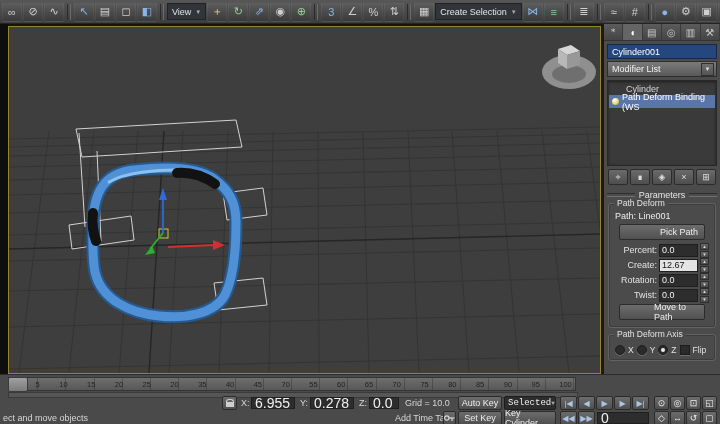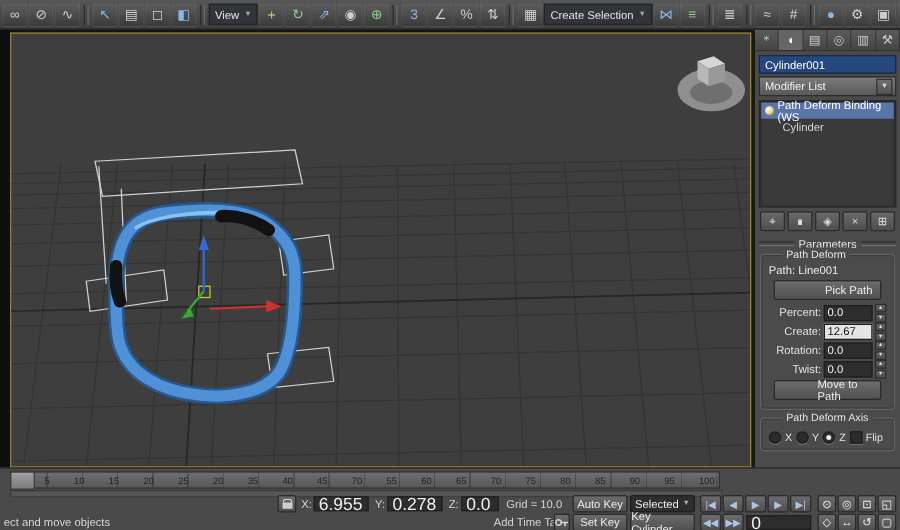--- a/index.html
+++ b/index.html
@@ -27,21 +27,21 @@
   .stack{margin:0 3px;height:82px;background:#3a3a3a;border:1px solid #282828;box-shadow:inset 0 1px 3px rgba(0,0,0,.5);padding:1px;}
   .srow{height:13px;display:flex;align-items:center;gap:3px;padding:0 3px;color:#e8e8e8;}
   .srow.selected{background:#5a76a8;color:#fff;}
   .srow.child{padding-left:17px;color:#d6d6d6;}
   .bulb{width:7px;height:7px;border-radius:50%;background:radial-gradient(circle at 35% 30%,#fff,#e9da6d 55%,#9c8c33);flex:0 0 auto;}
   .sbtns{margin:3px 4px 2px;display:flex;justify-content:space-between;}
   .sb{width:18px;height:14px;background:linear-gradient(#6a6a6a,#4e4e4e);border:1px solid #2c2c2c;border-radius:2px;color:#ddd;font-size:9px;display:flex;align-items:center;justify-content:center;}
   .rhdr{margin:5px 3px 3px;display:flex;align-items:center;gap:4px;color:#e6e6e6;}
   .rhdr .ln{flex:1;height:2px;border-top:1px solid #2f2f2f;border-bottom:1px solid #707070;}
   .grp{margin:2px 4px 6px;border:1px solid #626262;border-radius:3px;position:relative;padding:7px 3px 3px;box-shadow:inset 0 0 0 1px #3c3c3c;}
-  .gtitle{position:absolute;top:-6px;left:5px;background:#4b4b4b;padding:0 3px;font-size:8.5px;color:#e4e4e4;margin-left:12px;}
+  .gtitle{position:absolute;top:-6px;left:5px;background:#4b4b4b;padding:0 3px;font-size:8.5px;color:#e4e4e4;}
   .plabelline{margin:0 0 3px 3px;color:#ececec;}
   .btn{height:14px;background:linear-gradient(#6c6c6c,#515151);border:1px solid #2b2b2b;border-radius:2px;color:#efefef;font-size:9px;display:flex;align-items:center;justify-content:center;padding-left:34px;}
   .btn.wide{margin:0 7px 4px;}
   .prow{display:flex;align-items:center;justify-content:flex-end;gap:2px;margin:0 3px 3px 0;height:12px;}
   .plab{color:#e2e2e2;}
   .pfield{width:33px;height:11px;background:#2d2d2d;border:1px solid #1e1e1e;color:#f2f2f2;display:flex;align-items:center;padding:0 2px;}
   .pfield.lit{background:#e4e4e4;color:#141414;}
   .spin{display:flex;flex-direction:column;width:9px;gap:1px;}
   .spin span{height:5px;font-size:5px;line-height:5px;color:#ddd;background:linear-gradient(#666,#4c4c4c);border:1px solid #2e2e2e;display:flex;align-items:center;justify-content:center;}
   .axisrow{display:flex;align-items:center;gap:3px;padding:3px 1px 2px 3px;font-size:8.5px;}
@@ -51,21 +51,21 @@
   
   .bottom{position:absolute;left:0;top:374px;width:720px;height:50px;background:#4a4a4a;border-top:1px solid #2c2c2c;}
   .ruler{position:absolute;left:8px;top:2px;width:568px;height:14px;background:linear-gradient(#6e6e6e,#585858),;background:linear-gradient(#6e6e6e,#585858);border:1px solid #343434;display:flex;justify-content:space-between;align-items:center;padding:0 3px;box-sizing:border-box;background-image:repeating-linear-gradient(90deg,rgba(0,0,0,.22) 0 1px,transparent 1px 28.2px),linear-gradient(#6e6e6e,#585858);}
   .tick{font-size:7.5px;color:#232323;}
   .handle{position:absolute;left:8px;top:2px;width:18px;height:13px;background:linear-gradient(#a0a0a0,#7b7b7b);border:1px solid #3c3c3c;border-radius:2px;}
   .trackbar{position:absolute;left:8px;top:17px;width:568px;height:4px;background:#565656;border:1px solid #3a3a3a;}
   .stext{position:absolute;font-size:9px;color:#d6d6d6;white-space:nowrap;}
   .sfield{position:absolute;height:12px;background:#2d2d2d;border:1px solid #1f1f1f;color:#f0f0f0;font-size:14px;display:flex;align-items:center;padding:0 3px;box-sizing:border-box;}
   .bbtn{position:absolute;height:14px;background:linear-gradient(#6c6c6c,#4f4f4f);border:1px solid #2b2b2b;border-radius:2px;color:#eee;font-size:9px;display:flex;align-items:center;justify-content:center;box-sizing:border-box;}
   .pbtn{color:#a9c6e6;font-size:8px;}
-  .ddark{background:#2d2d2d;border:1px solid #1d1d1d;color:#f0f0f0;justify-content:space-between;padding:0 3px;}
+  .ddark{background:#2d2d2d;border:1px solid #1d1d1d;color:#f0f0f0;justify-content:space-between;padding:0 3px;font-family:Liberation Mono, monospace;}
   .lockbody{width:8px;height:5px;background:#cfcfcf;margin-top:3px;}
   .lockshackle{position:absolute;top:2px;width:6px;height:5px;border:1.5px solid #cfcfcf;border-bottom:none;border-radius:3px 3px 0 0;}
 </style>
 </head>
 <body>
 
 <div class="toolbar">
   <div class="tbi">∞</div>
   <div class="tbi">⊘</div>
   <div class="tbi">∿</div>
@@ -196,26 +196,26 @@
   </div>
 
   <div class="namef">Cylinder001</div>
 
   <div class="modlist">
     <span>Modifier List</span>
     <span class="ddbtn">▼</span>
   </div>
 
   <div class="stack">
+    <div class="srow child">
+      <span>Cylinder</span>
+    </div>
     <div class="srow selected">
       <span class="bulb"></span>
       <span>Path Deform Binding (WS</span>
-    </div>
-    <div class="srow child">
-      <span>Cylinder</span>
     </div>
   </div>
 
   <div class="sbtns">
     <div class="sb">⌖</div>
     <div class="sb">∎</div>
     <div class="sb">◈</div>
     <div class="sb">×</div>
     <div class="sb">⊞</div>
   </div>

